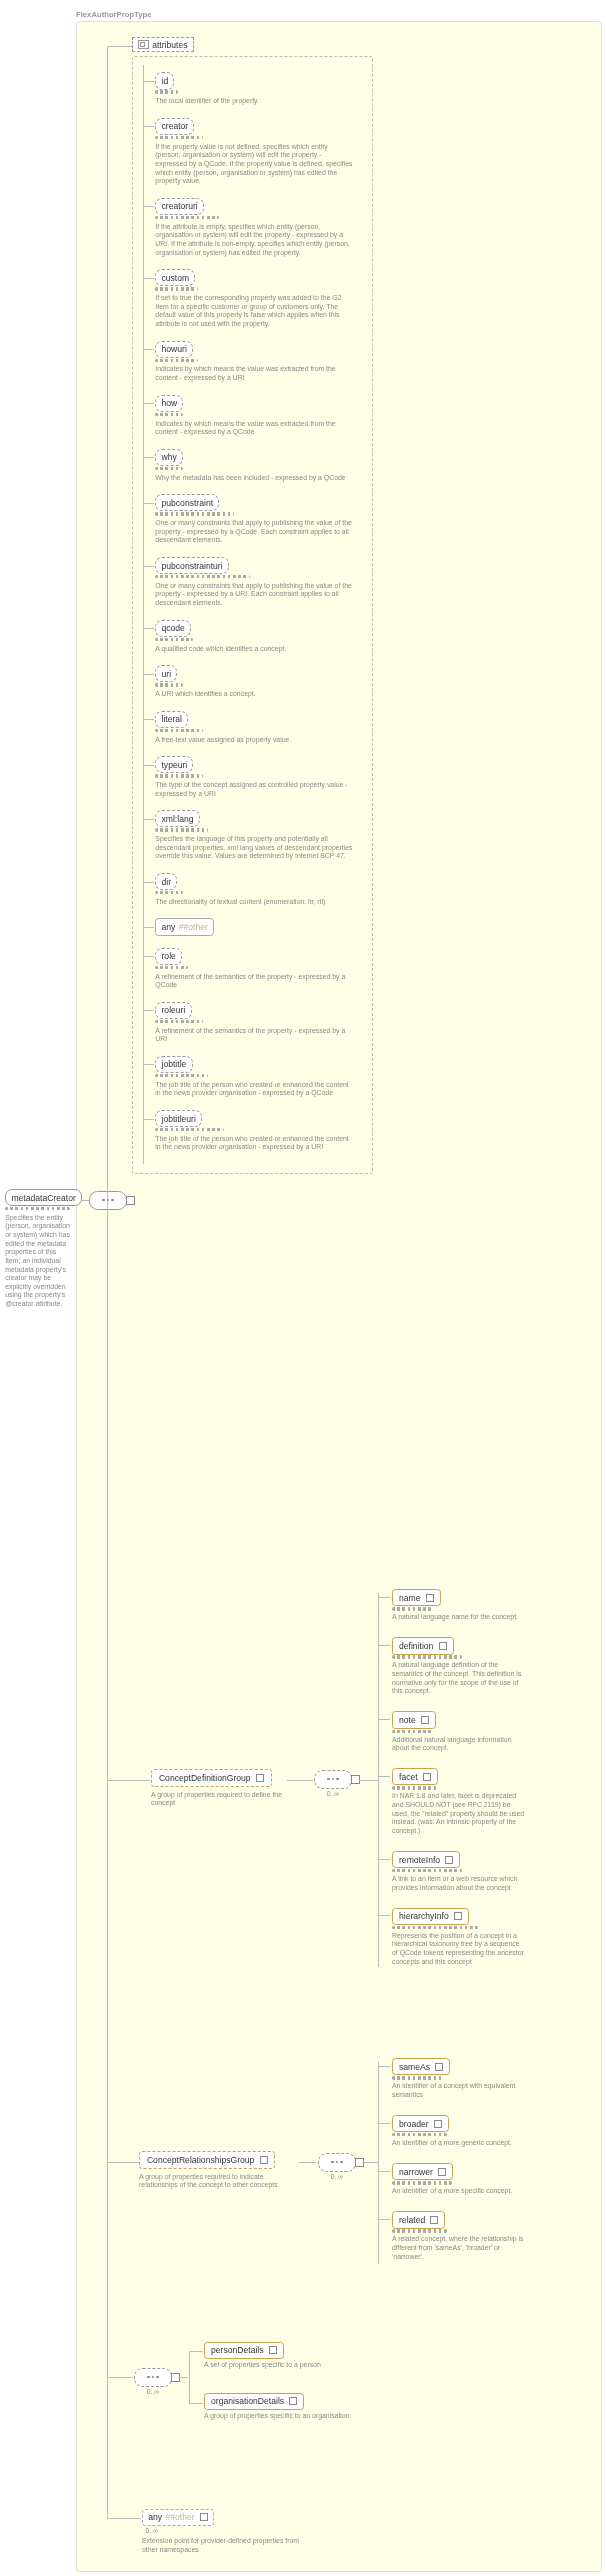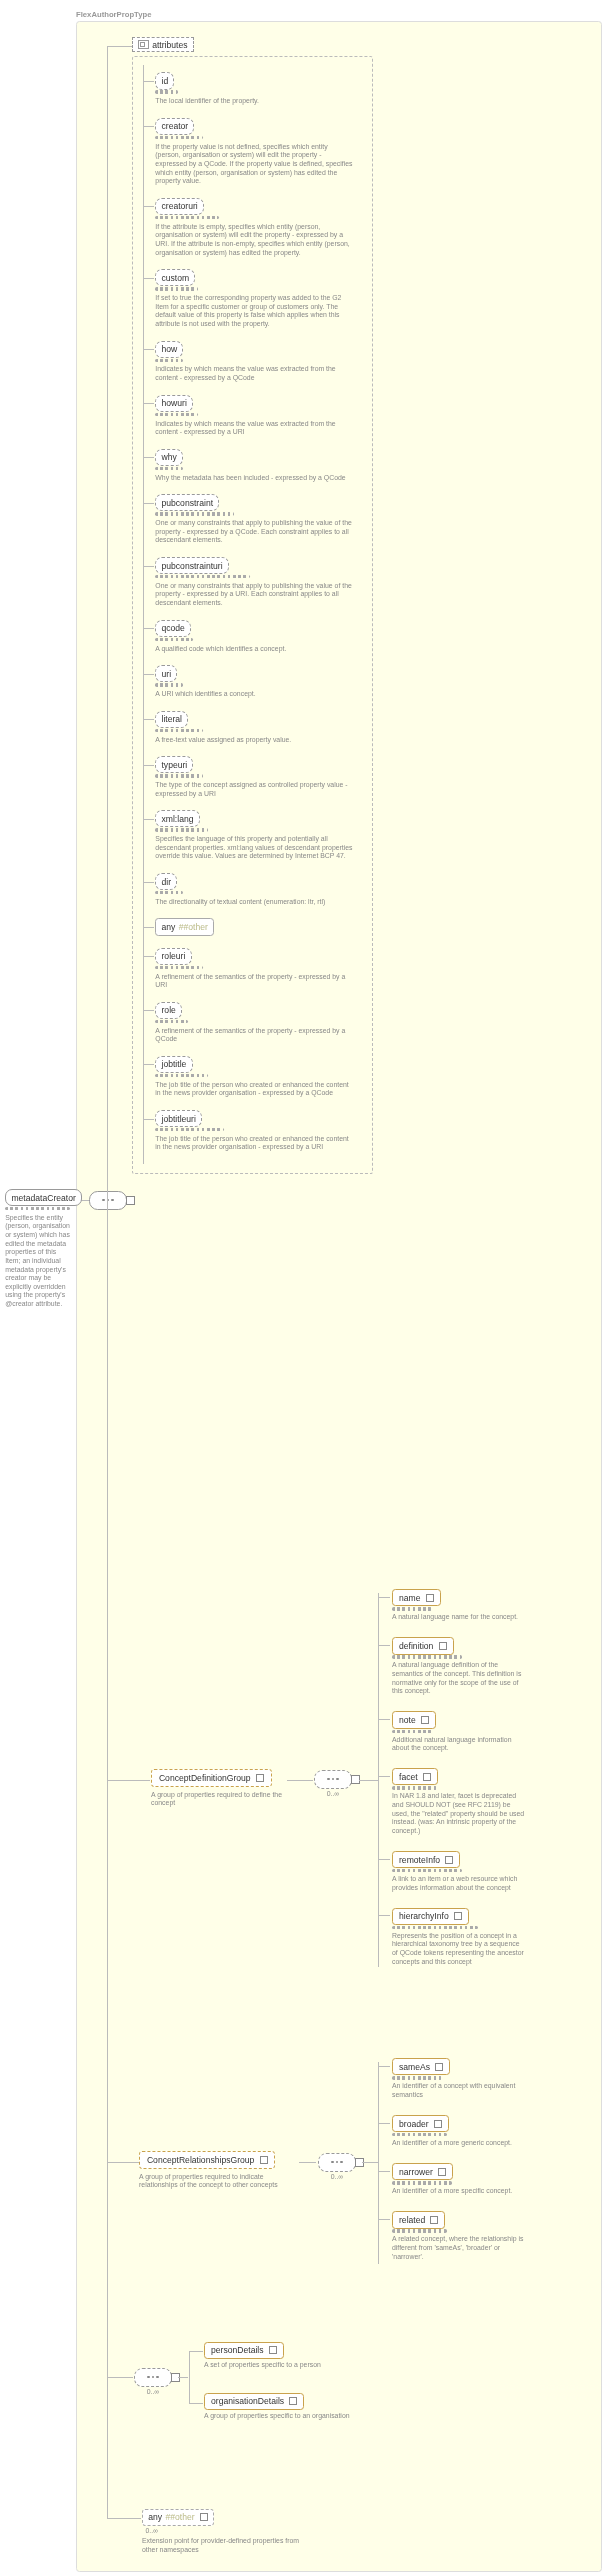--- a/index.html
+++ b/index.html
@@ -92,25 +92,25 @@
               <div class="attr"><div class="tick"></div><span class="title-b"><span class="badge dashed">
                     <span>creator</span>
                   </span><div class="decor" style="width:48px"></div></span><div class="desc d">If the property value is not defined, specifies which entity (person, organisation or system) will edit the property - expressed by a QCode. If the property value is defined, specifies which entity (person, organisation or system) has edited the property value.</div></div>
               <div class="attr"><div class="tick"></div><span class="title-b"><span class="badge dashed">
                     <span>creatoruri</span>
                   </span><div class="decor" style="width:64px"></div></span><div class="desc d">If the attribute is empty, specifies which entity (person, organisation or system) will edit the property - expressed by a URI. If the attribute is non-empty, specifies which entity (person, organisation or system) has edited the property.</div></div>
               <div class="attr"><div class="tick"></div><span class="title-b"><span class="badge dashed">
                     <span>custom</span>
                   </span><div class="decor" style="width:43px"></div></span><div class="desc d">If set to true the corresponding property was added to the G2 Item for a specific customer or group of customers only. The default value of this property is false which applies when this attribute is not used with the property.</div></div>
               <div class="attr"><div class="tick"></div><span class="title-b"><span class="badge dashed">
+                    <span>howuri</span>
+                  </span><div class="decor" style="width:43px"></div></span><div class="desc d">Indicates by which means the value was extracted from the content - expressed by a URI</div></div>
+              <div class="attr"><div class="tick"></div><span class="title-b"><span class="badge dashed">
                     <span>how</span>
                   </span><div class="decor" style="width:27.5px"></div></span><div class="desc d">Indicates by which means the value was extracted from the content - expressed by a QCode</div></div>
-              <div class="attr"><div class="tick"></div><span class="title-b"><span class="badge dashed">
-                    <span>howuri</span>
-                  </span><div class="decor" style="width:43px"></div></span><div class="desc d">Indicates by which means the value was extracted from the content - expressed by a URI</div></div>
               <div class="attr"><div class="tick"></div><span class="title-b"><span class="badge dashed">
                     <span>why</span>
                   </span><div class="decor" style="width:27.5px"></div></span><div class="desc d">Why the metadata has been included - expressed by a QCode</div></div>
               <div class="attr"><div class="tick"></div><span class="title-b"><span class="badge dashed">
                     <span>pubconstraint</span>
                   </span><div class="decor" style="width:79px"></div></span><div class="desc d">One or many constraints that apply to publishing the value of the property - expressed by a QCode. Each constraint applies to all descendant elements.</div></div>
               <div class="attr"><div class="tick"></div><span class="title-b"><span class="badge dashed">
                     <span>pubconstrainturi</span>
                   </span><div class="decor" style="width:95px"></div></span><div class="desc d">One or many constraints that apply to publishing the value of the property - expressed by a URI. Each constraint applies to all descendant elements.</div></div>
               <div class="attr"><div class="tick"></div><span class="title-b"><span class="badge dashed">
@@ -129,25 +129,25 @@
                     <span>xml:lang</span>
                   </span><div class="decor" style="width:53px"></div></span><div class="desc d">Specifies the language of this property and potentially all descendant properties. xml:lang values of descendant properties override this value. Values are determined by Internet BCP 47.</div></div>
               <div class="attr"><div class="tick"></div><span class="title-b"><span class="badge dashed">
                     <span>dir</span>
                   </span><div class="decor" style="width:27.5px"></div></span><div class="desc d">The directionality of textual content (enumeration: ltr, rtl)</div></div>
               <div class="attr"><div class="tick"></div><span class="any">
                   <span class="l">any</span> 
                   <span class="r">##other</span>
                 </span></div>
               <div class="attr"><div class="tick"></div><span class="title-b"><span class="badge dashed">
+                    <span>role</span>
+                  </span><div class="decor" style="width:33px"></div></span><div class="desc d">A refinement of the semantics of the property - expressed by a QCode</div></div>
+              <div class="attr"><div class="tick"></div><span class="title-b"><span class="badge dashed">
                     <span>roleuri</span>
                   </span><div class="decor" style="width:48px"></div></span><div class="desc d">A refinement of the semantics of the property - expressed by a URI</div></div>
-              <div class="attr"><div class="tick"></div><span class="title-b"><span class="badge dashed">
-                    <span>role</span>
-                  </span><div class="decor" style="width:33px"></div></span><div class="desc d">A refinement of the semantics of the property - expressed by a QCode</div></div>
               <div class="attr"><div class="tick"></div><span class="title-b"><span class="badge dashed">
                     <span>jobtitle</span>
                   </span><div class="decor" style="width:53px"></div></span><div class="desc d">The job title of the person who created or enhanced the content in the news provider organisation - expressed by a QCode</div></div>
               <div class="attr"><div class="tick"></div><span class="title-b"><span class="badge dashed">
                     <span>jobtitleuri</span>
                   </span><div class="decor" style="width:69px"></div></span><div class="desc d">The job title of the person who created or enhanced the content in the news provider organisation - expressed by a URI</div></div>
             </div>
       </div>
     </div>
 

